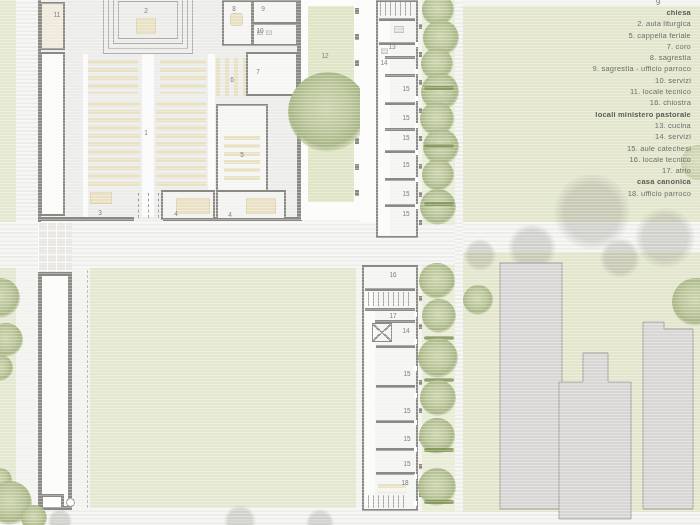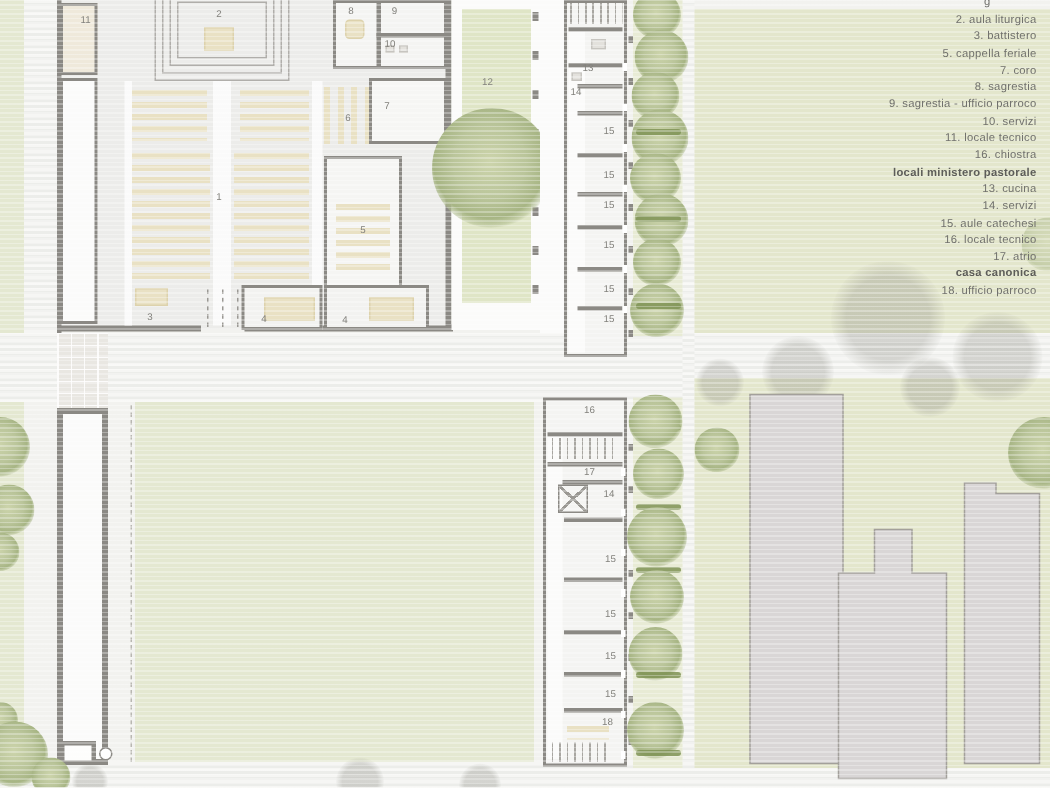--- a/index.html
+++ b/index.html
@@ -208,22 +208,22 @@
   <div class="tree" style="left:-12px;top:468px;width:24px;height:24px;"></div>
   <div class="tree" style="left:-12px;top:481px;width:44px;height:44px;"></div>
   <div class="tree" style="left:21px;top:505px;width:26px;height:26px;"></div>
   <div class="tree" style="left:672px;top:278px;width:48px;height:48px;"></div>
   <div class="tree" style="left:463px;top:285px;width:30px;height:30px;"></div>
   <div class="tree faint" style="left:681px;top:145px;width:36px;height:36px;"></div>
 
   <span class="frag">g</span>
   <div class="legend">
     <div>
+        <div class="legend-line legend-header">chiesa</div>
         <div class="legend-line">2. aula liturgica</div>
-        <div class="legend-line">3. battistero</div>
         <div class="legend-line">5. cappella feriale</div>
         <div class="legend-line">7. coro</div>
         <div class="legend-line">8. sagrestia</div>
         <div class="legend-line">9. sagrestia - ufficio parroco</div>
         <div class="legend-line">10. servizi</div>
         <div class="legend-line">11. locale tecnico</div>
         <div class="legend-line">16. chiostra</div>
         <div class="legend-line legend-header">locali ministero pastorale</div>
         <div class="legend-line">13. cucina</div>
         <div class="legend-line">14. servizi</div>

